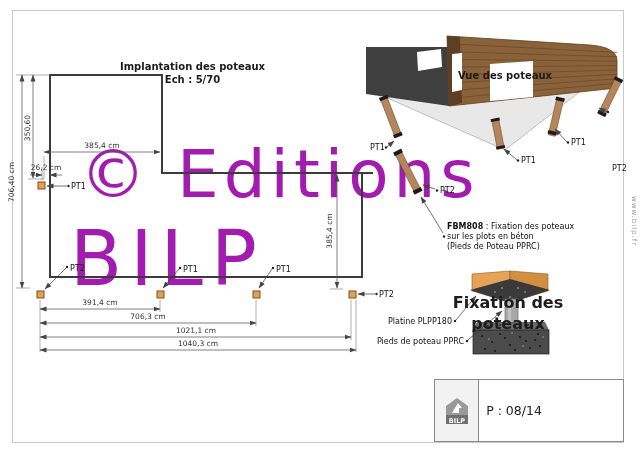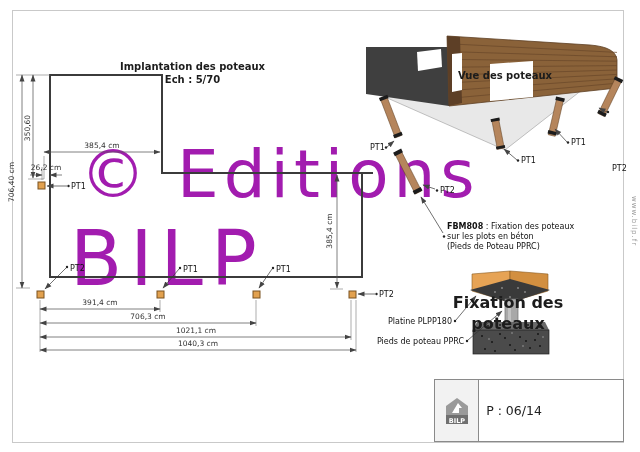--- a/index.html
+++ b/index.html
@@ -294,15 +294,15 @@
 <div class="abs" id="title-block">
   <div id="tb-row2">
     <div class="tb-cell" id="tb-logo-cell">
       <svg width="24" height="28" viewBox="0 0 24 28">
         <path d="M12,1 L23,9 V27 H1 V9 Z" fill="#9a9a9a"></path>
         <rect x="1" y="18" width="22" height="9" fill="#707070"></rect>
         <polygon points="7,16 13,6 17,11 14,11 14,16" fill="#ffffff"></polygon>
         <text x="12" y="25.5" text-anchor="middle" font-size="6.5" font-weight="bold" fill="#ffffff">BILP</text>
       </svg>
     </div>
-    <div class="tb-cell" id="tb-page-cell">P : 06/14</div>
+    <div class="tb-cell" id="tb-page-cell">P : 08/14</div>
   </div>
 </div>
 
 </body></html>

